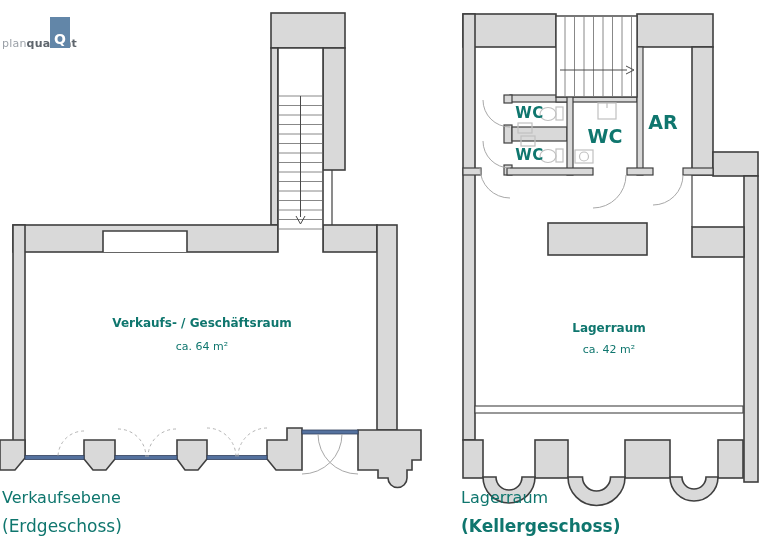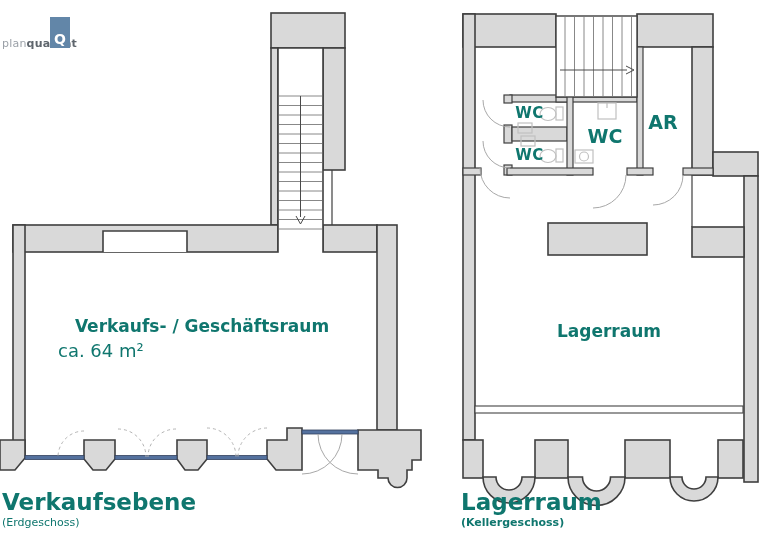--- a/index.html
+++ b/index.html
@@ -12,26 +12,26 @@
   .wall{fill:var(--wall-fill);stroke:var(--wall-line);stroke-width:1.6;stroke-linejoin:miter;}
   .wall-thin{fill:var(--wall-fill);stroke:var(--wall-line);stroke-width:1.2;}
   .void{fill:#ffffff;stroke:var(--wall-line);stroke-width:1.6;}
   .sill{fill:var(--win-blue);stroke:#33415c;stroke-width:0.8;}
   .tread{stroke:#6a6a6a;stroke-width:0.8;fill:none;}
   .walkline{stroke:#4a4a4a;stroke-width:1;fill:none;}
   .door{stroke:#a8a8a8;stroke-width:1;fill:none;}
   .door-dash{stroke:#b5b5b5;stroke-width:1;fill:none;stroke-dasharray:3 3;}
   .fixture{stroke:#c0c0c0;stroke-width:1.2;fill:none;}
   .lbl{position:absolute;color:#0f766e;line-height:1.15;}
-  .room-name{font-weight:bold;font-size:17px;text-align:center;}
-  .room-area{font-size:18px;}
+  .room-name{font-weight:bold;font-size:12px;text-align:center;}
+  .room-area{font-size:11px;text-align:center;}
   .wc-small{font-weight:bold;font-size:15px;text-align:center;letter-spacing:0.5px;}
   .wc-big{font-weight:bold;font-size:19px;text-align:center;}
-  .level-title{font-weight:bold;font-size:23px;}
-  .level-sub{font-size:11px;}
+  .level-title{font-weight:normal;font-size:16px;}
+  .level-sub{font-size:17px;}
   .logo{position:absolute;left:2px;top:17px;width:80px;height:34px;}
   .logo-text{position:absolute;left:0;top:20px;font-size:11px;letter-spacing:0.2px;}
   .logo-plan{color:#9ba1a8;}
   .logo-quadrat{color:#5f666d;font-weight:bold;}
   .logo-box{position:absolute;left:48px;top:0;width:20px;height:31px;background:var(--logo-blue);
     color:#ffffff;font-weight:bold;font-size:14px;display:flex;align-items:flex-end;justify-content:center;padding-bottom:1px;box-sizing:border-box;}
 </style>
 </head>
 <body>
 
@@ -207,16 +207,17 @@
   <div class="lbl room-name" style="left:58px;top:317px;width:288px;">Verkaufs- / Geschäftsraum</div>
   <div class="lbl room-area" style="left:58px;top:341px;width:288px;">ca. 64 m²</div>
   <div class="lbl level-title" style="left:2px;top:489px;">Verkaufsebene</div>
   <div class="lbl level-sub" style="left:2px;top:517px;">(Erdgeschoss)</div>
 
   <div class="lbl wc-small" style="left:506px;top:105px;width:47px;">WC</div>
   <div class="lbl wc-small" style="left:506px;top:147px;width:47px;">WC</div>
   <div class="lbl wc-big" style="left:573px;top:126px;width:64px;">WC</div>
   <div class="lbl wc-big" style="left:642px;top:112px;width:42px;">AR</div>
   <div class="lbl room-name" style="left:520px;top:322px;width:178px;">Lagerraum</div>
+  <div class="lbl room-area" style="left:520px;top:344px;width:178px;">ca. 42 m²</div>
   <div class="lbl level-title" style="left:461px;top:489px;">Lagerraum</div>
   <div class="lbl level-sub" style="left:461px;top:517px;font-weight:bold;">(Kellergeschoss)</div>
 
 </div>
 
 </body></html>

